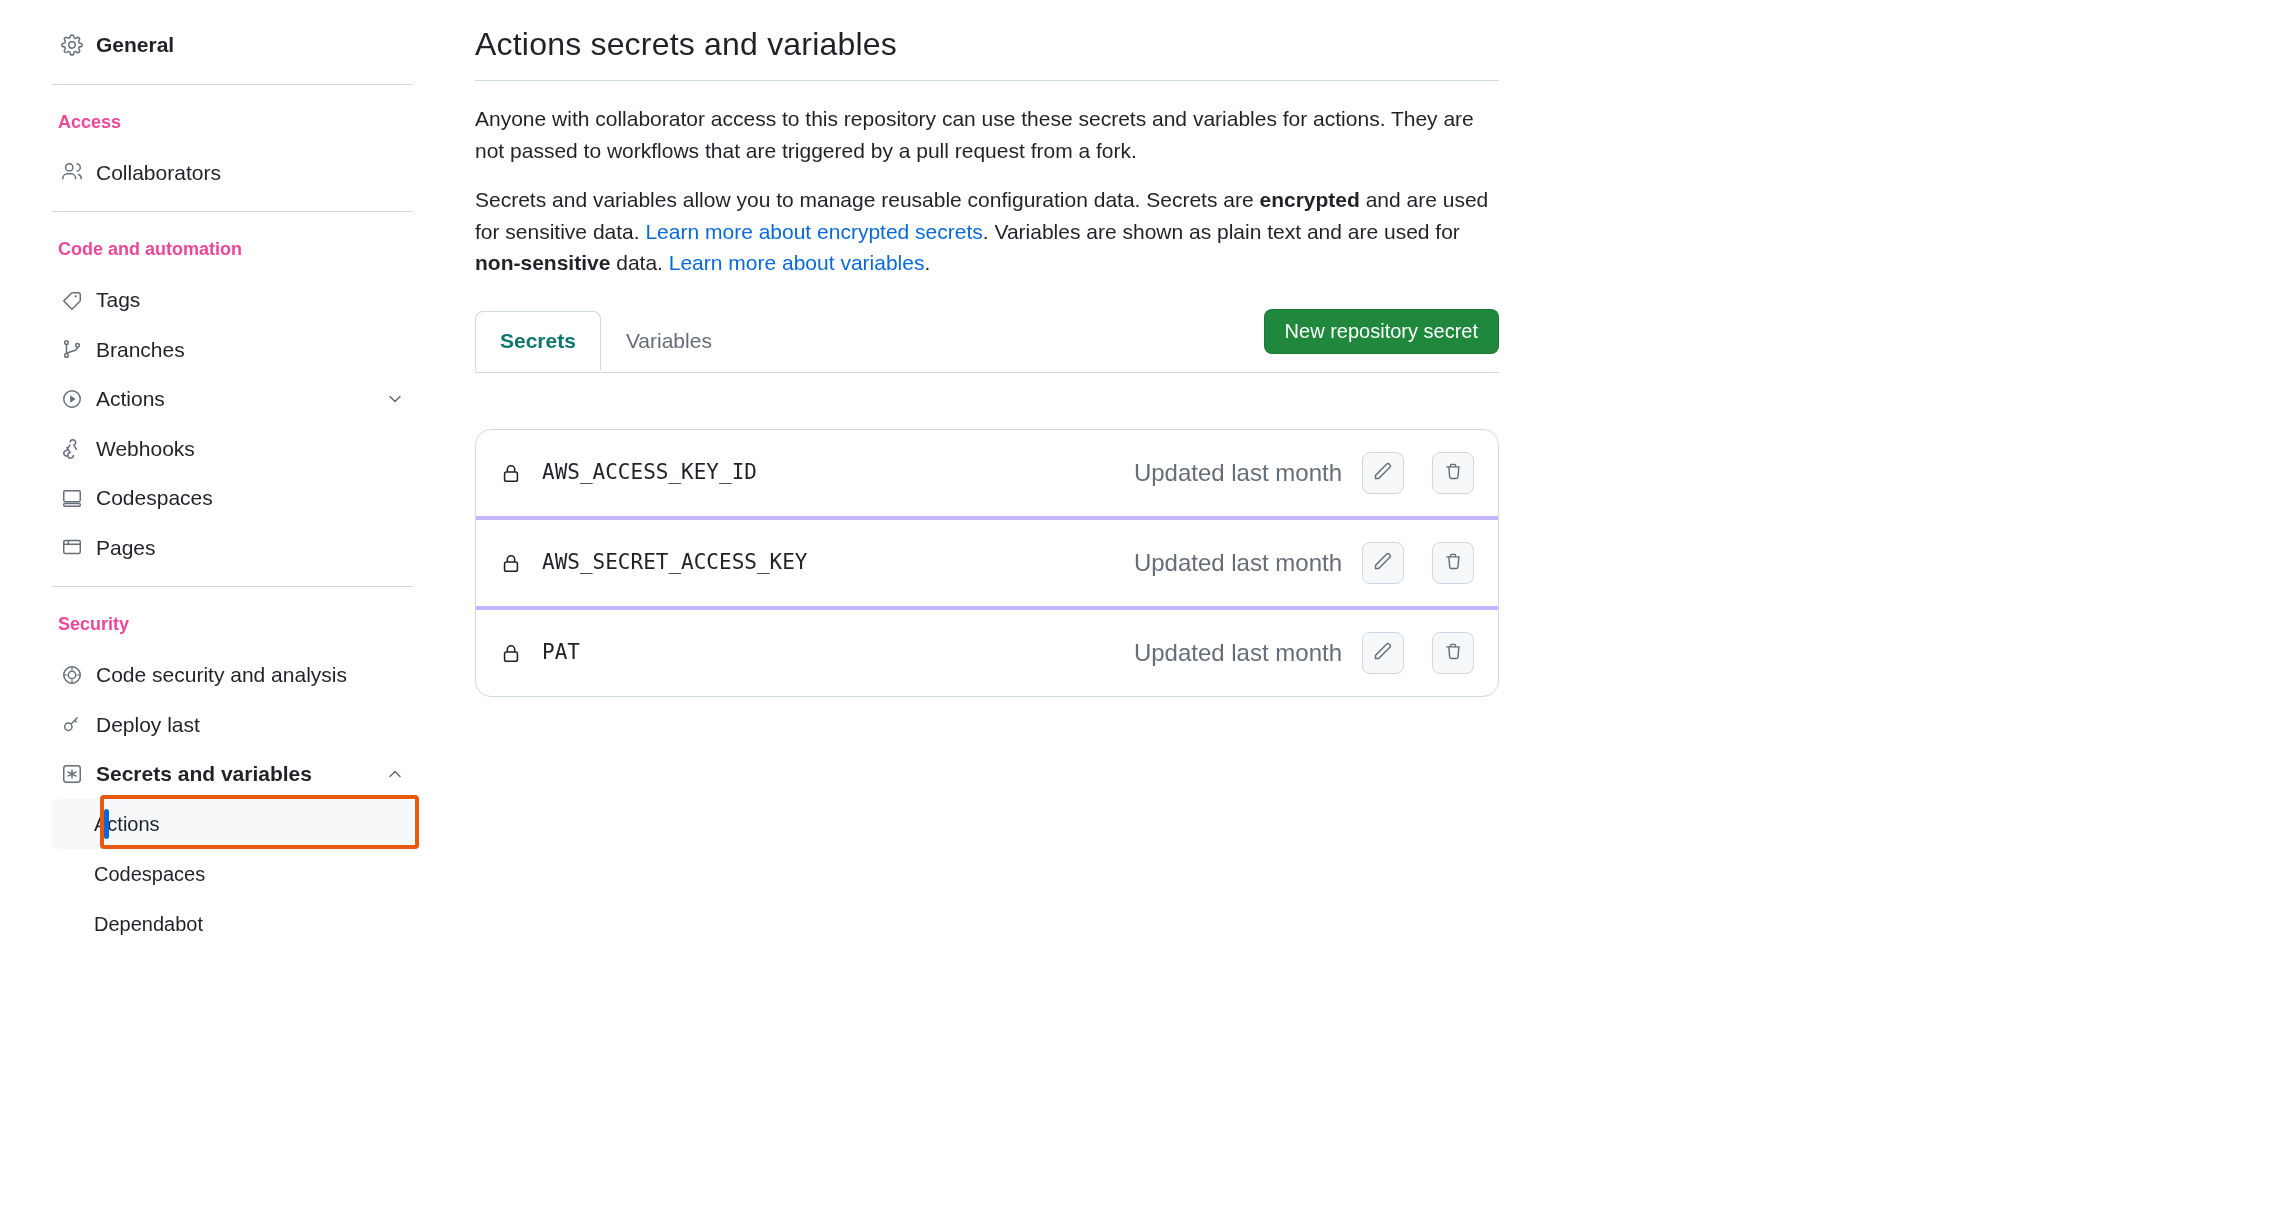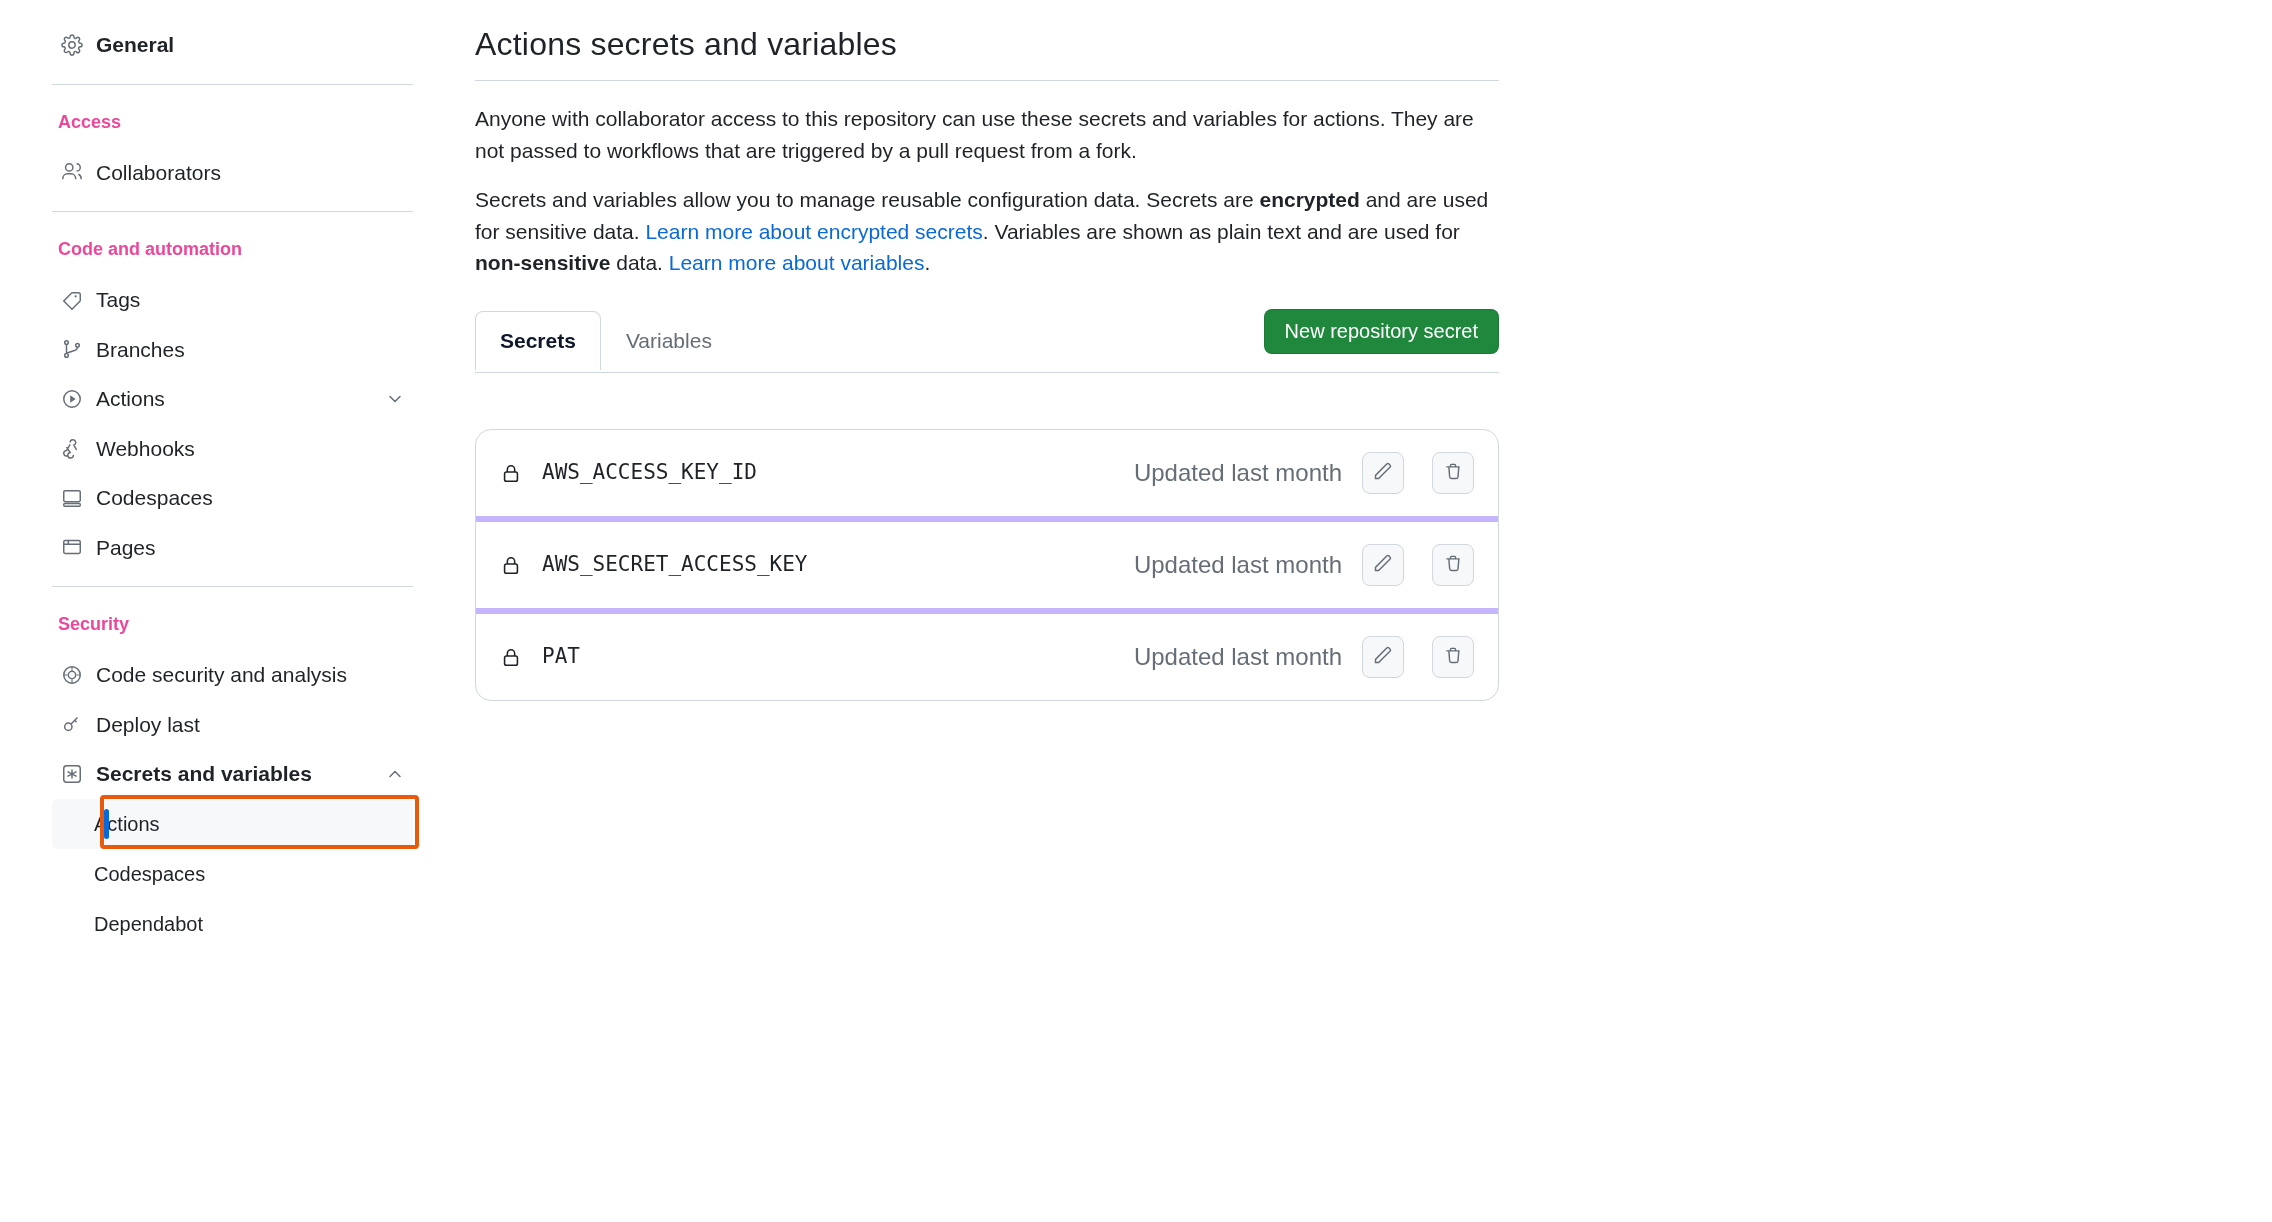--- a/index.html
+++ b/index.html
@@ -105,21 +105,21 @@
     font-size: 21px;
     color:#656d76;
     cursor:pointer;
     border: 1px solid transparent;
     border-bottom: none;
     margin-bottom: -1px;
     border-top-left-radius:8px;
     border-top-right-radius:8px;
   }
   .tab.active {
-    color:#0f172a;
+    color:#0f766e;
     font-weight:600;
     border-color:#d0d7de;
     background:#fff;
   }
   .btn-primary {
     margin-left:auto;
     background:#1f883d;
     color:#fff;
     border:1px solid rgba(27,31,36,.15);
     border-radius:8px;
@@ -134,21 +134,21 @@
   .secret-list {
     margin-top: 56px;
     border:1px solid #d0d7de;
     border-radius:16px;
   }
   .secret-row {
     display:flex;
     align-items:center;
     padding: 22px 24px;
     gap: 20px;
-    border-top:6px solid #c4b5fd;
+    border-top:4px solid #c4b5fd;
   }
   .secret-row:first-child { border-top:none; }
   .secret-name {
     font-family: ui-monospace, SFMono-Regular, Menlo, Consolas, monospace;
     font-size: 21px;
   }
   .secret-meta { margin-left:auto; color:#656d76; font-size:24px; }
   .icon-btn {
     width:42px; height:42px;
     border:1px solid #d0d7de;

